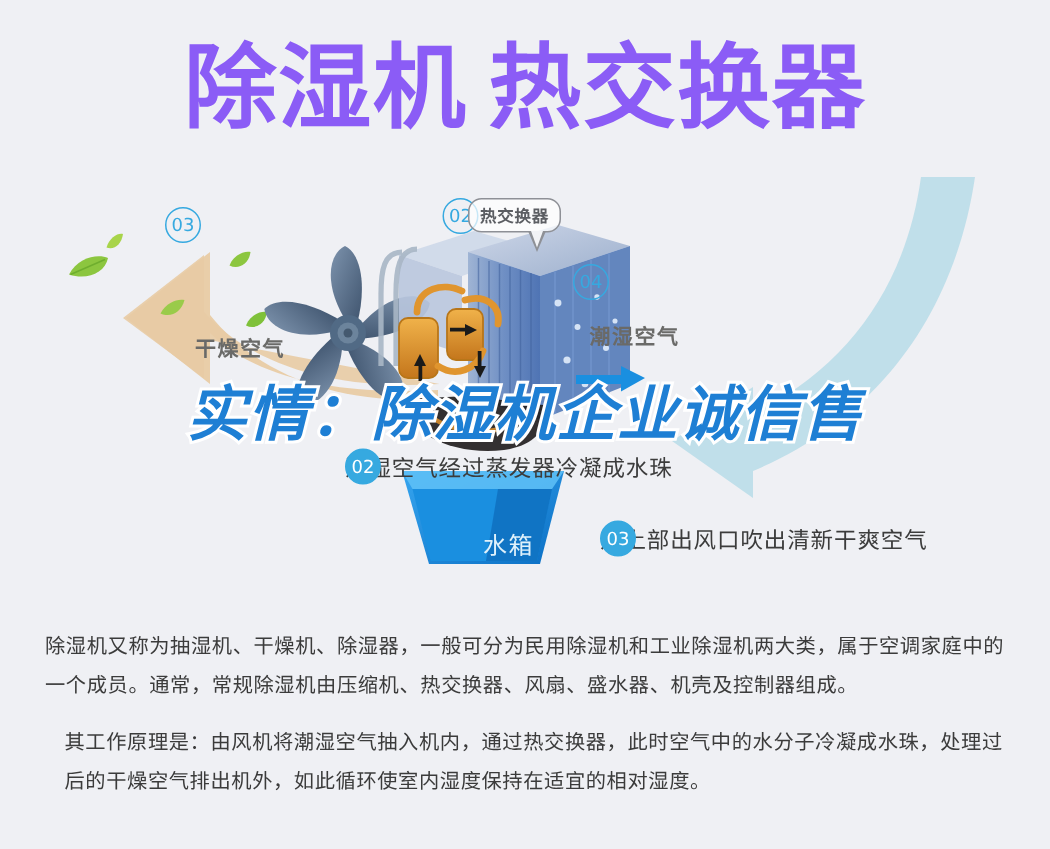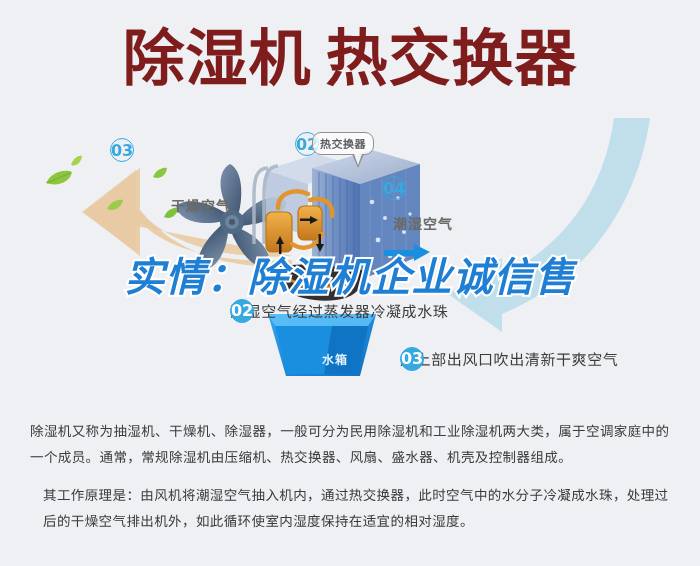--- a/index.html
+++ b/index.html
@@ -11,21 +11,21 @@
   }
   #page{position:relative;width:700px;height:566px;background:#eff0f4;}
 
   
   .title-row{
     position:absolute;left:0;top:26px;width:700px;
     text-align:center;white-space:nowrap;
   }
   .title-a,.title-b{
     font-size:62px;line-height:66px;font-weight:700;
-    color:#7f1d1d;letter-spacing:1px;
+    color:#8b5cf6;letter-spacing:1px;
     font-family:"DejaVu Sans","Liberation Sans",sans-serif;
   }
   .title-b{margin-left:14px;}
 
   
   .stage{position:absolute;left:0;top:110px;width:700px;height:300px;}
 
   
   .swoosh{position:absolute;left:352px;top:8px;width:300px;height:215px;}
 
@@ -43,33 +43,33 @@
 
   
   .tank{position:absolute;left:262px;top:196px;width:120px;height:80px;}
 
   
   .badge{
     position:absolute;
     width:22px;height:22px;border-radius:50%;
     border:1.6px solid #36a9e0;
     color:#36a9e0;background:transparent;
-    font-size:16px;font-weight:700;
+    font-size:12px;font-weight:400;
     display:flex;align-items:center;justify-content:center;
     font-family:"DejaVu Sans","Liberation Sans",sans-serif;
   }
   .badge.filled{background:#36a9e0;color:#fff;border-color:#36a9e0;}
 
   
   .diag-label{
     position:absolute;color:#6a6a68;font-size:14px;font-weight:600;
     white-space:nowrap;letter-spacing:1px;
   }
   .tank-label{
-    position:absolute;color:#dff1fb;font-size:12px;font-weight:700;
+    position:absolute;color:#dff1fb;font-size:16px;font-weight:400;
     letter-spacing:1px;white-space:nowrap;
   }
 
   
   .callout{
     position:absolute;
     border:1.4px solid #8e9096;border-radius:9px;
     background:rgba(255,255,255,.72);
     padding:2px 7px 3px;
     font-size:11px;color:#5c5e63;font-weight:600;
@@ -264,21 +264,21 @@
         </linearGradient>
       </defs>
       <path d="M6 8 L114 8 L98 70 L24 70 Z" fill="url(#tkG)"></path>
       <path d="M6 8 L114 8 L106 20 L13 20 Z" fill="#5fc1f7" opacity="0.85"></path>
       <path d="M13 20 L106 20 L96 68 L25 68 Z" fill="#1a8fe0"></path>
       <path d="M70 20 L106 20 L96 68 L62 68 Z" fill="#0d68b8" opacity="0.7"></path>
     </svg>
     <div class="tank-label" style="left:322px;top:240px;">水箱</div>
 
     <div class="badge" style="left:110px;top:28px;">03</div>
-    <div class="diag-label" style="left:130px;top:85px;margin-left:41px;">干燥空气</div>
+    <div class="diag-label" style="left:130px;top:111px;">干燥空气</div>
 
     <div class="badge" style="left:295px;top:22px;">02</div>
     <div class="callout" style="left:312px;top:22px;">热交换器</div>
     <div class="callout-tail" style="left:352px;top:44px;"></div>
 
     <div class="badge" style="left:382px;top:66px;">04</div>
     <div class="diag-label" style="left:393px;top:103px;">潮湿空气</div>
 
     <div class="step-line" style="left:230px;top:190px;">
       <span class="badge filled">02</span>

